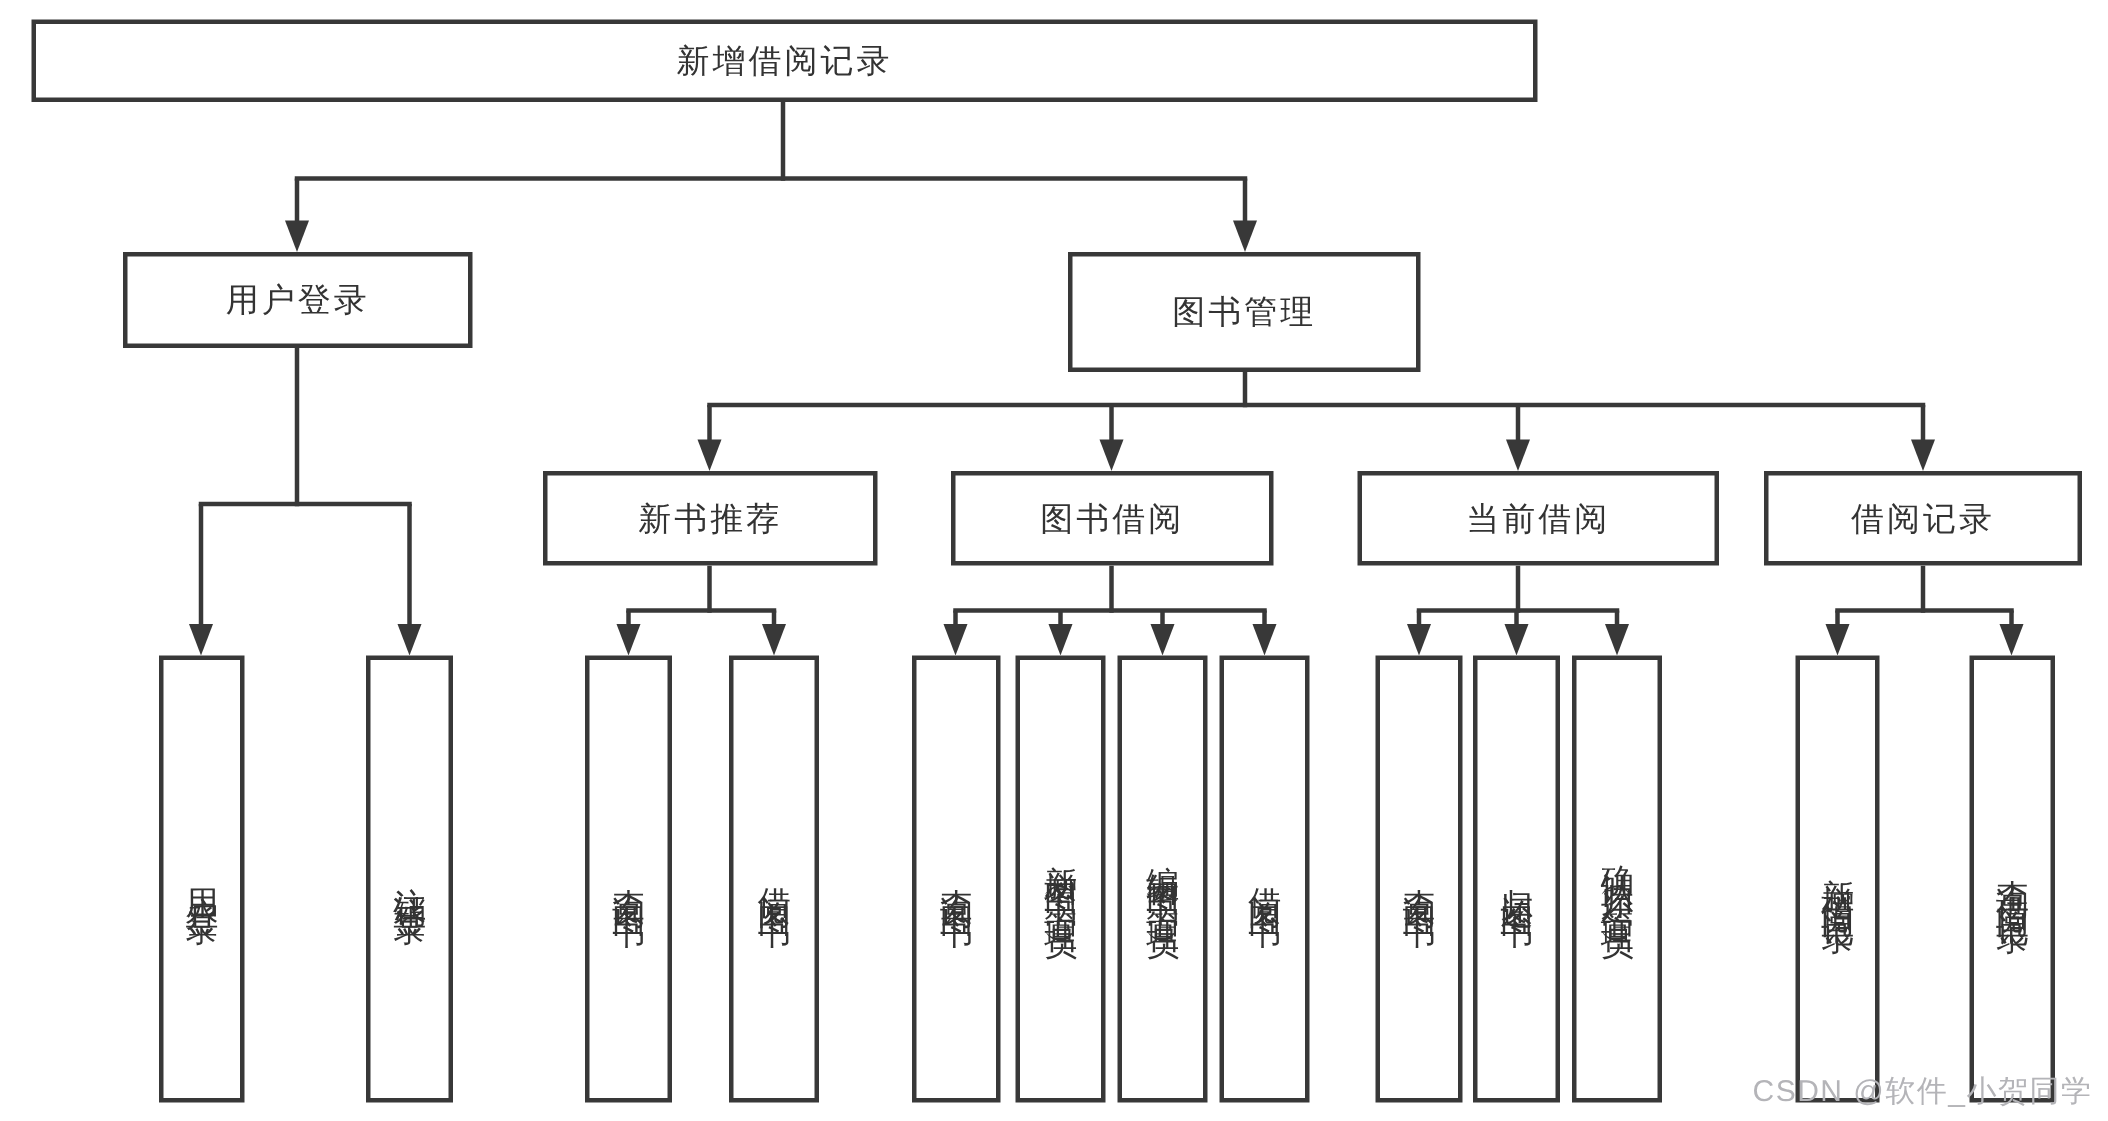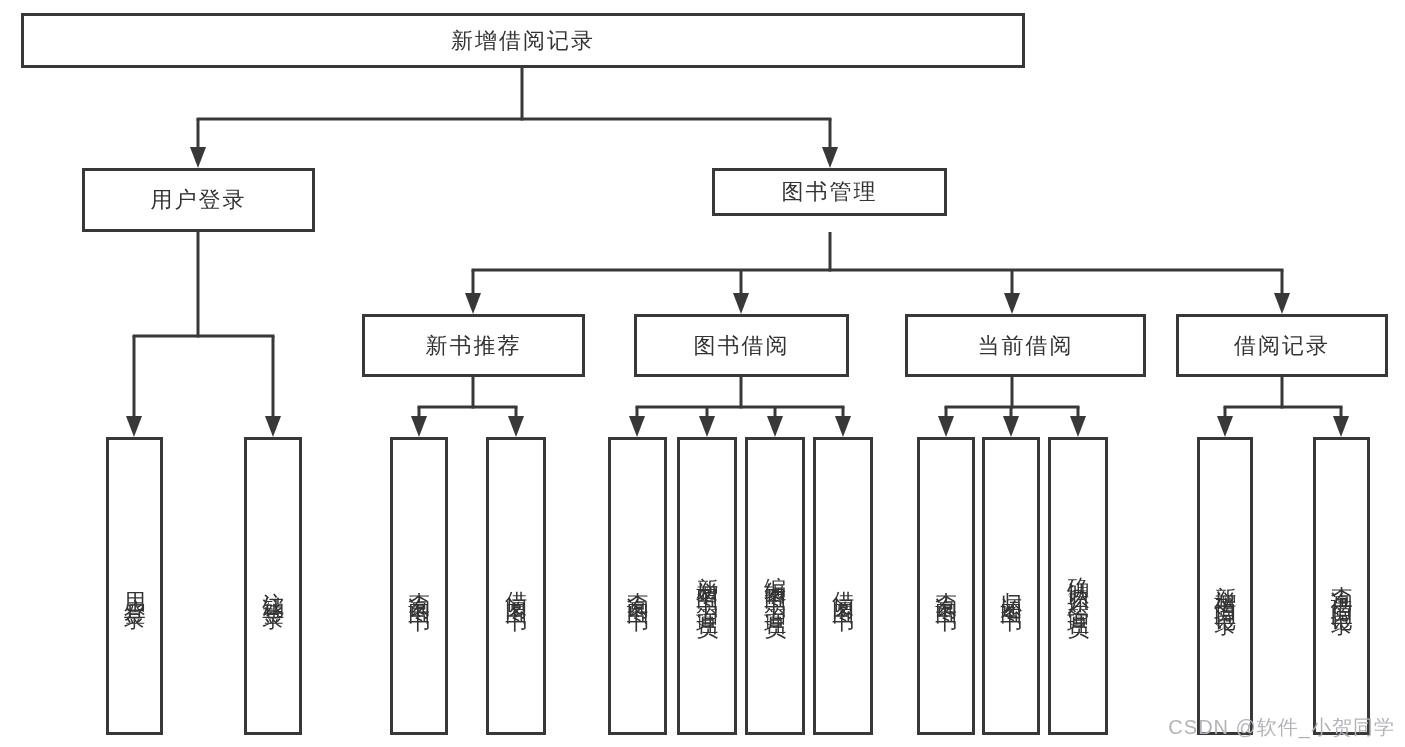--- a/index.html
+++ b/index.html
@@ -122,21 +122,21 @@
     <polygon points="1341,437 1333,416 1349,416"></polygon>
   </svg>
 
   <div class="node node-h" style="left:21px;top:13px;width:1004px;height:55px;">
     <span>新增借阅记录</span>
   </div>
 
   <div class="node node-h" style="left:82px;top:168px;width:233px;height:64px;">
     <span>用户登录</span>
   </div>
-  <div class="node node-h" style="left:712px;top:168px;width:235px;height:48px;">
+  <div class="node node-h" style="left:712px;top:168px;width:235px;height:80px;">
     <span>图书管理</span>
   </div>
 
   <div class="node node-h" style="left:362px;top:314px;width:223px;height:63px;">
     <span>新书推荐</span>
   </div>
   <div class="node node-h" style="left:634px;top:314px;width:215px;height:63px;text-align:right;">
     <span>图书借阅</span>
   </div>
   <div class="node node-h" style="left:905px;top:314px;width:241px;height:63px;">

